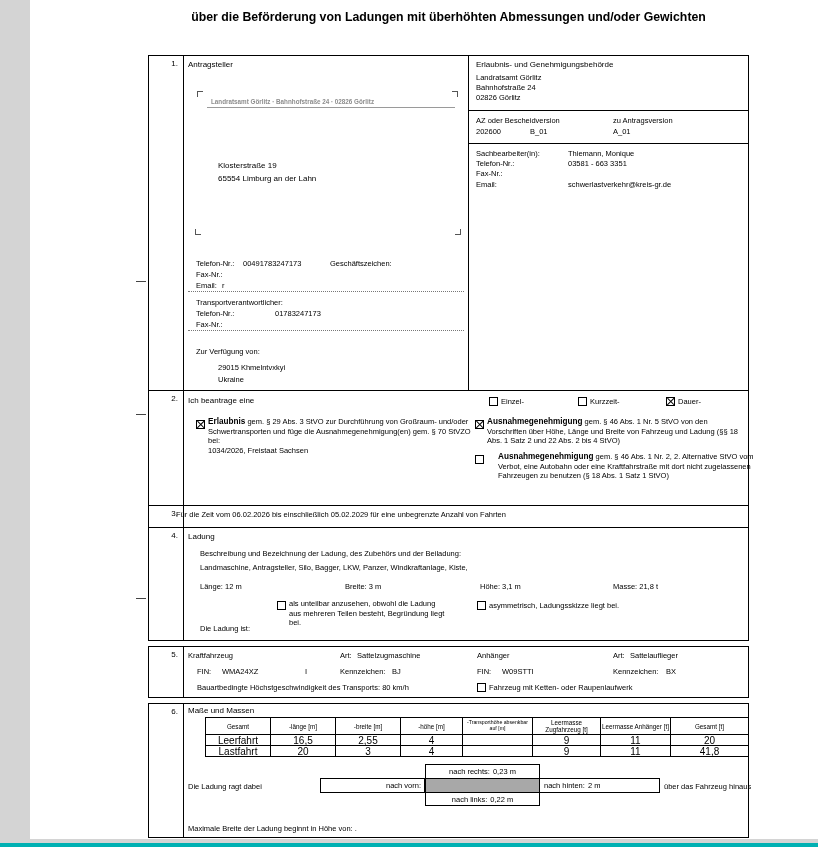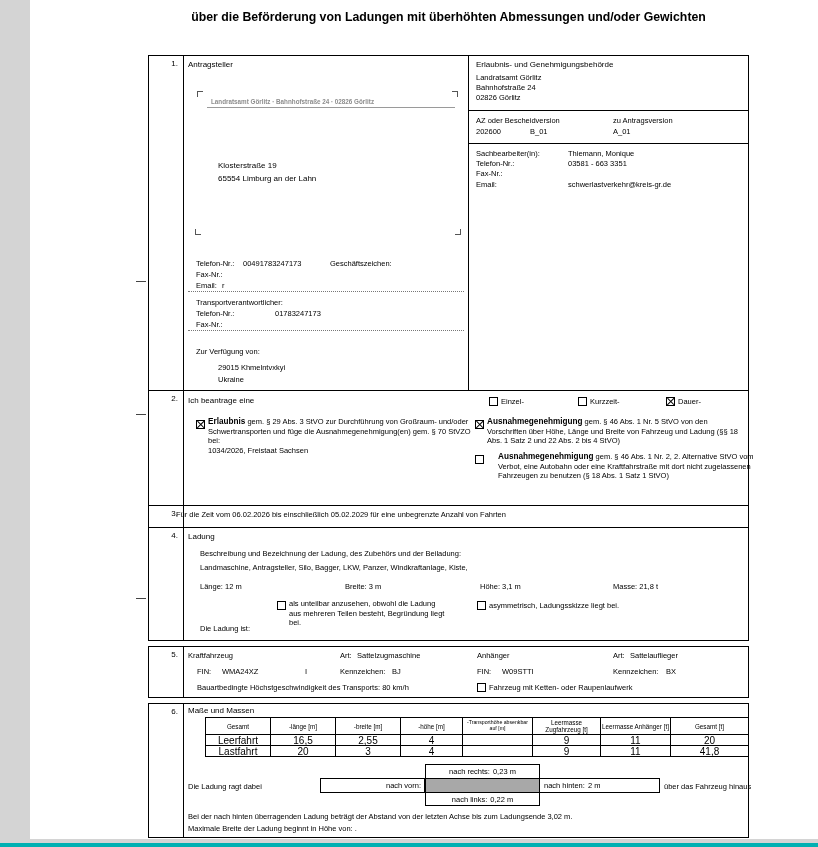--- a/index.html
+++ b/index.html
@@ -220,19 +220,15 @@
   <div class="diagbox" style="left:539px;top:778px;width:121px;height:15px;padding-left:4px">
     <span>nach hinten:</span>
       <span class="b" style="margin-left:3px">2 m</span>
   </div>
   <div class="diagbox" style="left:425px;top:792px;width:115px;height:14px;justify-content:center">
     <span>nach links:</span>
       <span class="b" style="margin-left:3px">0,22 m</span>
   </div>
   <span class="p" style="left:664px;top:782px">über das Fahrzeug hinaus</span>
 
-  <div class="p" style="left:188px;top:812px">
-    <span>Bei der nach hinten überragenden Ladung beträgt der Abstand von der letzten Achse bis zum Ladungsende</span>
-    <span class="b">3,02 m</span><span>.</span>
-  </div>
   <span class="p" style="left:188px;top:824px">Maximale Breite der Ladung beginnt in Höhe von: .</span>
 
 </div>
 
 </body></html>

